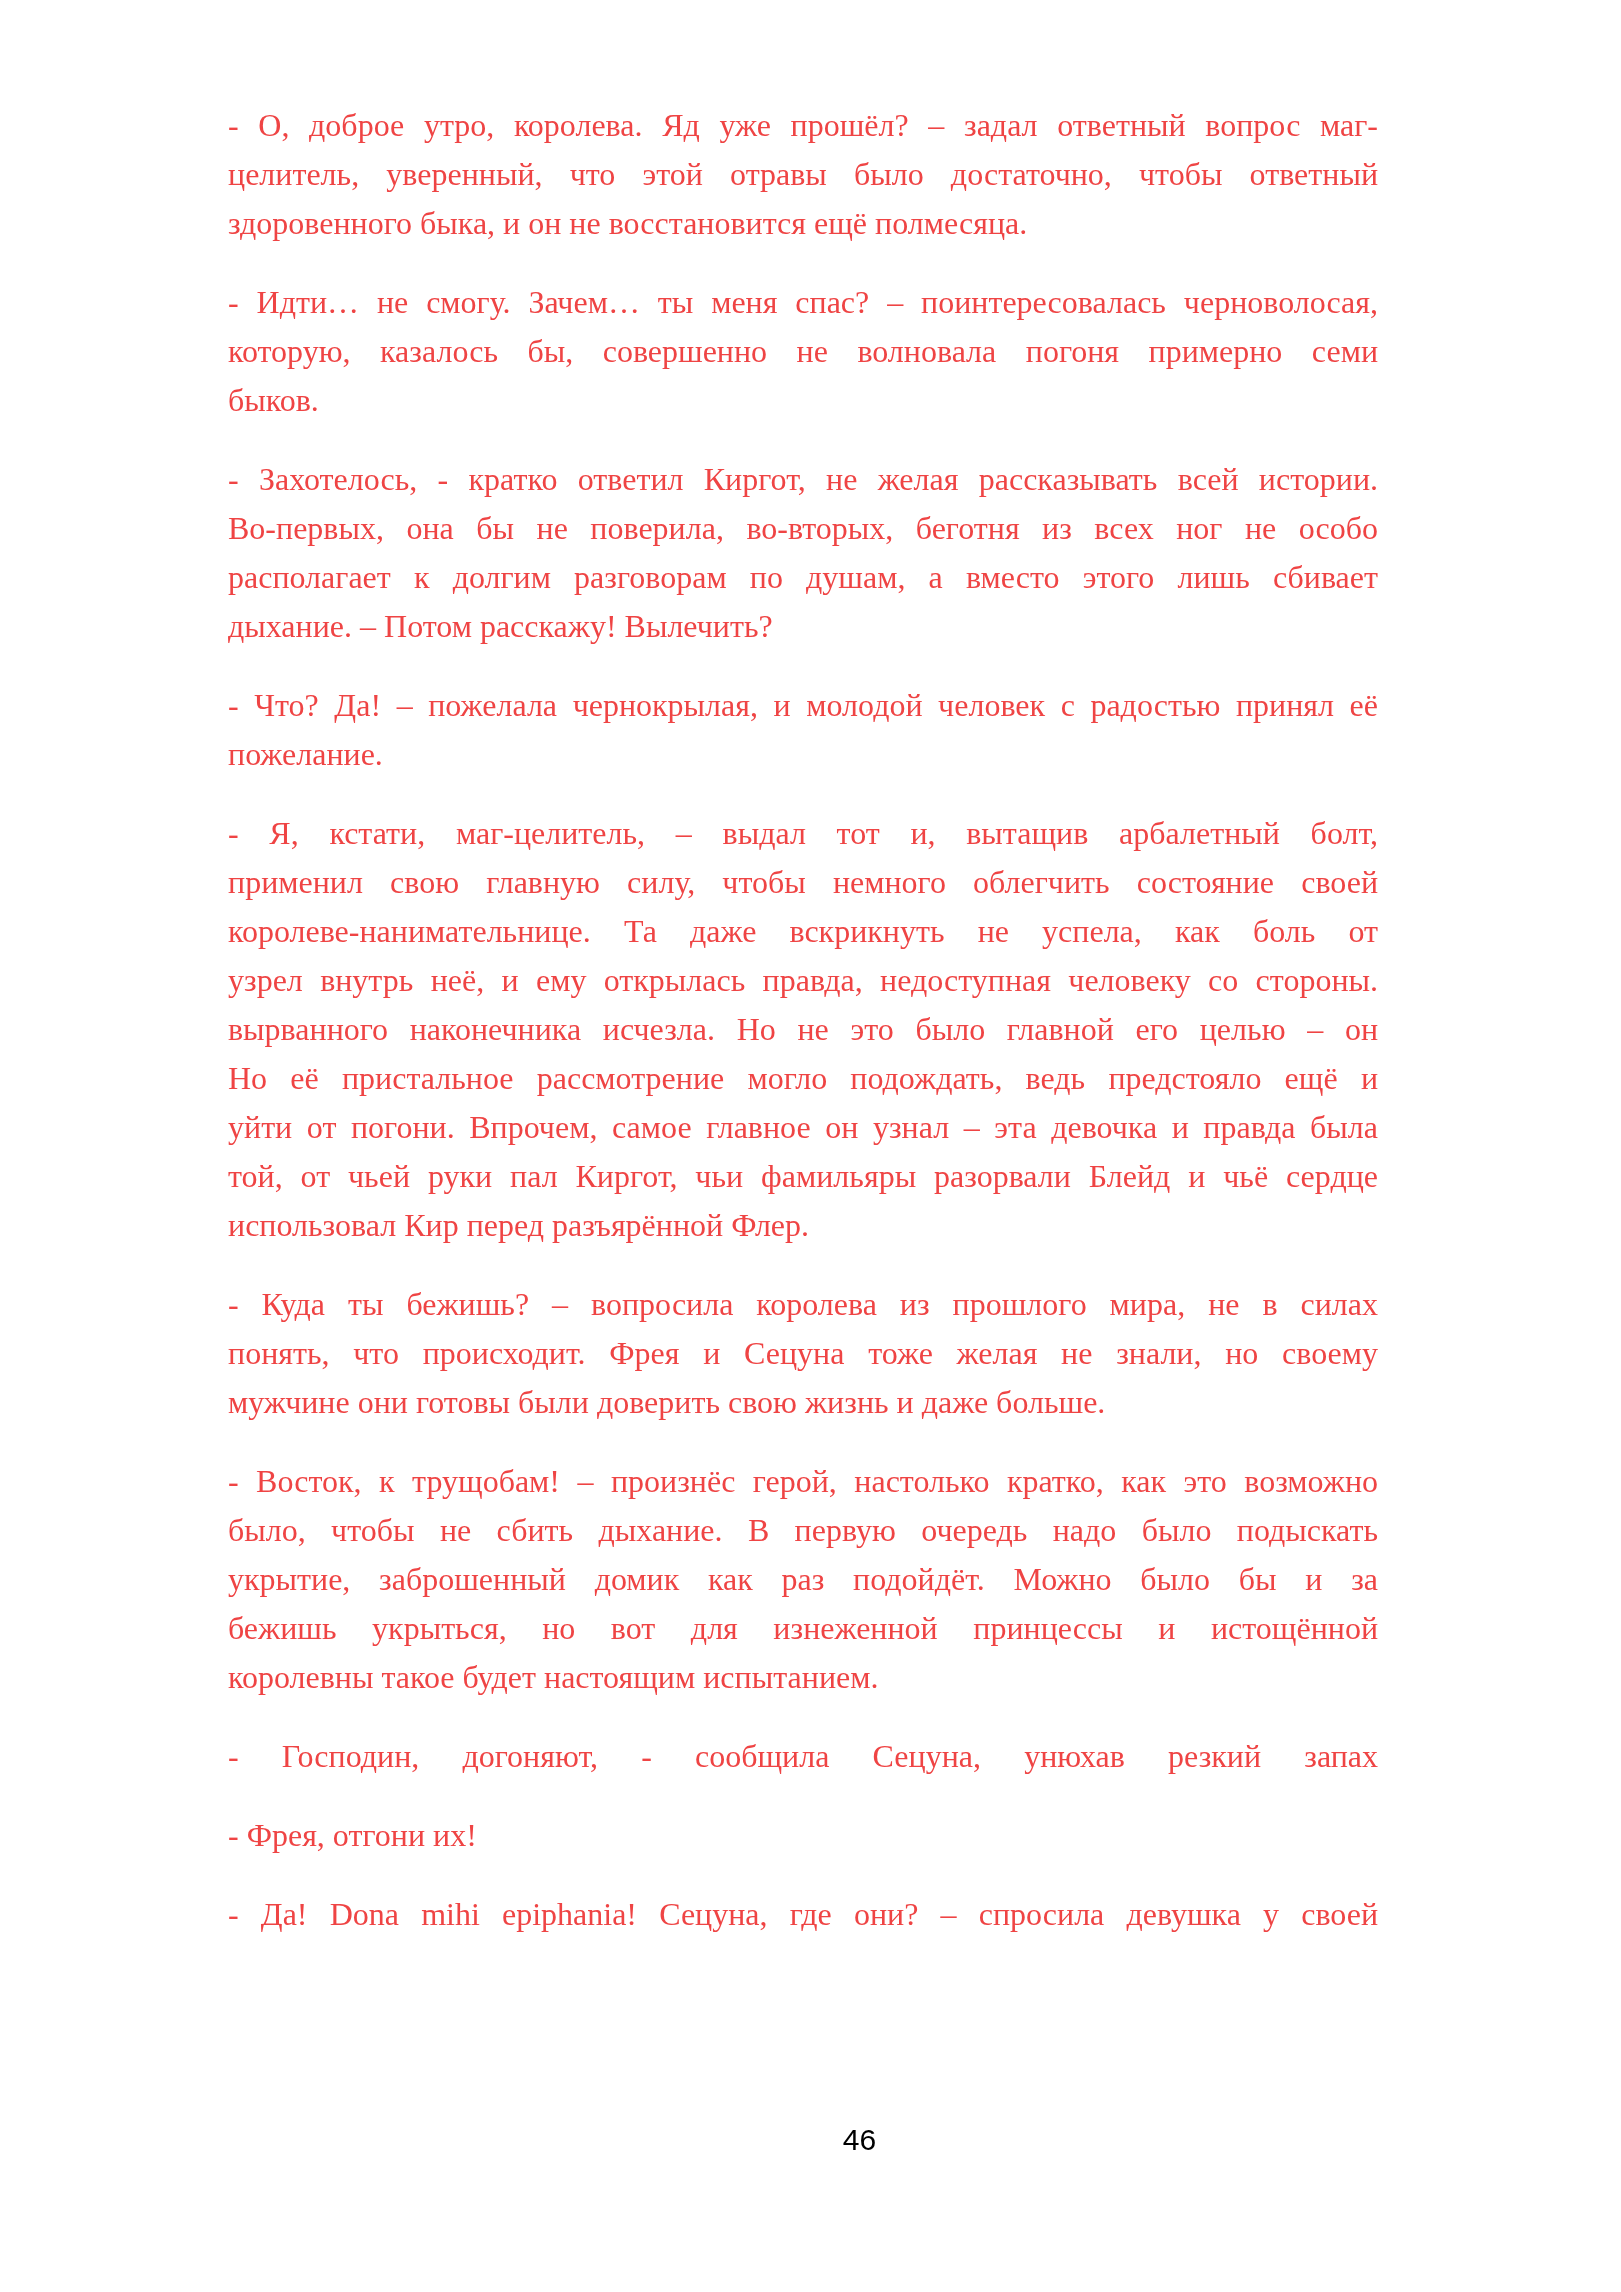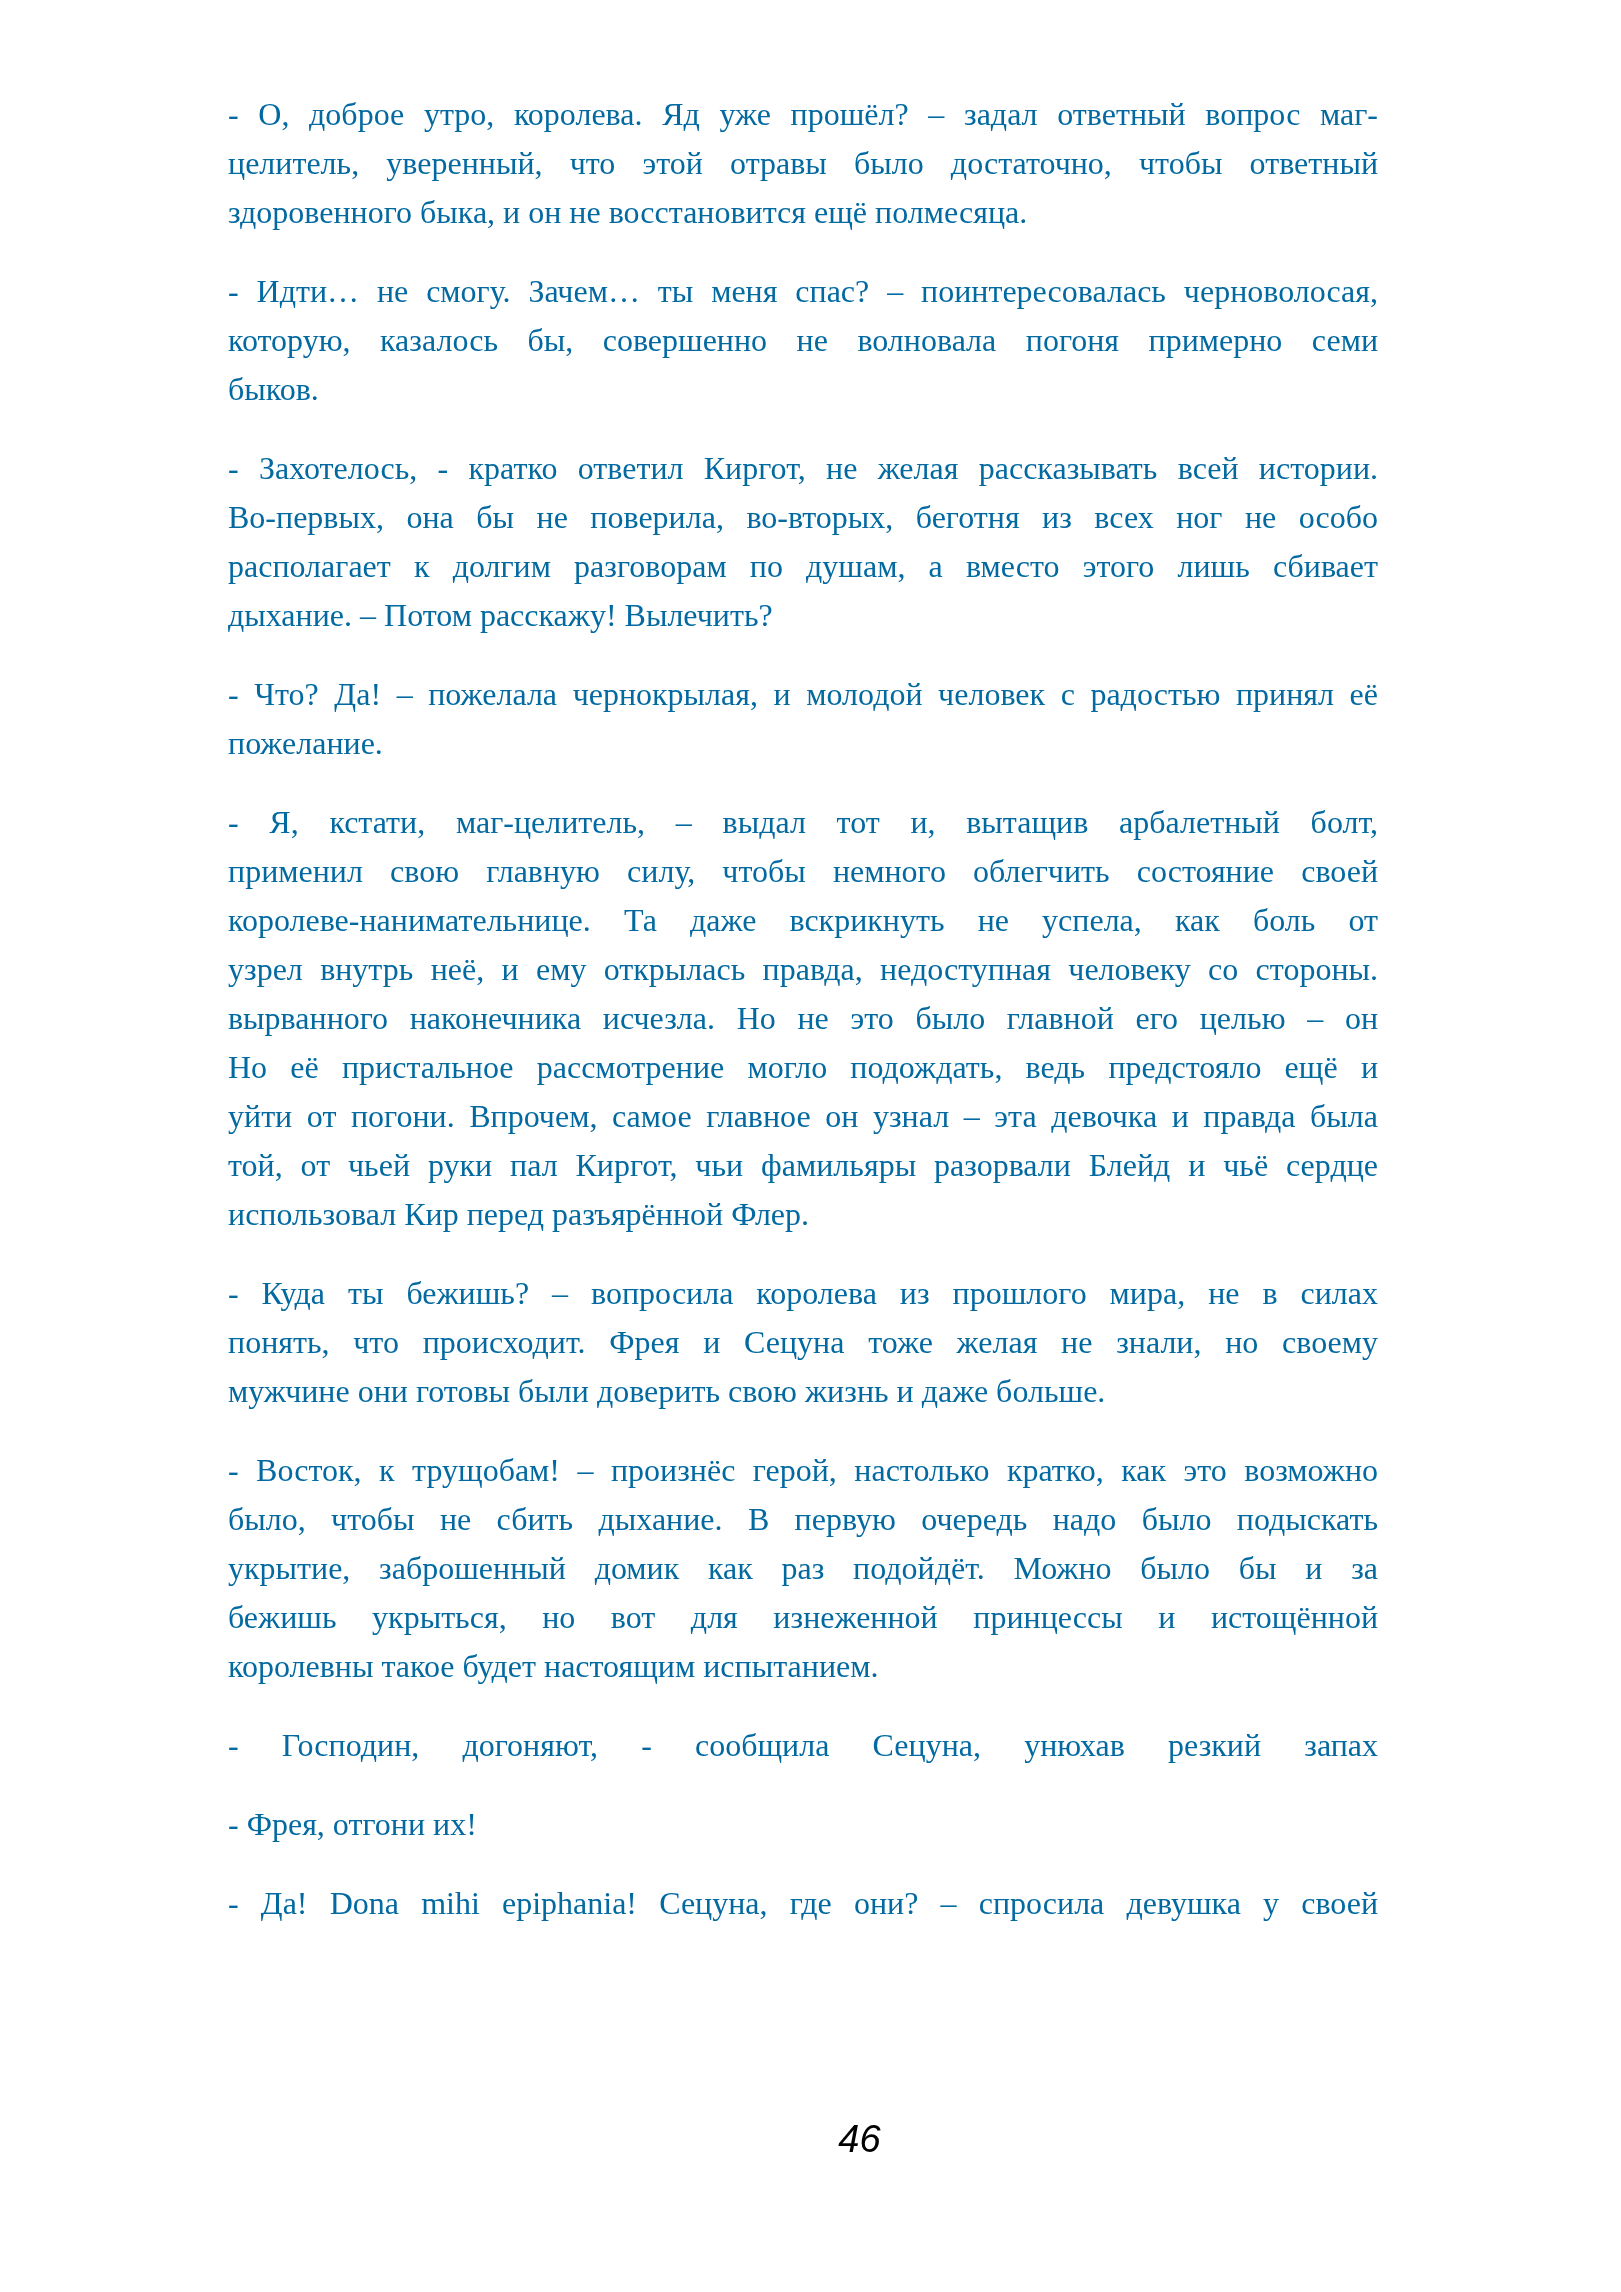--- a/index.html
+++ b/index.html
@@ -7,47 +7,46 @@
     position: relative;
     width: 1621px;
     height: 2293px;
     background: #ffffff;
     color: #000000;
     overflow: hidden;
   }
   .body-text {
     position: absolute;
     left: 228px;
-    top: 90px;
+    top: 101px;
     width: 1150px;
     font-family: "Liberation Serif", serif;
     font-size: 32px;
     line-height: 49px;
-    color: #0369a1;
+    color: #ef4444;
   }
   .para { margin: 0 0 30px 0; }
   .line {
     white-space: nowrap;
     height: 49px;
   }
   .line.j {
     text-align: justify;
     text-align-last: justify;
   }
   .footer {
     position: absolute;
     top: 2120px;
     left: 0;
     width: 100%;
     text-align: center;
     font-family: "Liberation Sans", sans-serif;
-    font-size: 38px;
+    font-size: 30px;
     line-height: 39px;
     color: #000000;
-    font-style: italic;
   }
   .footer span { display: inline-block; transform: translateX(49px); }
 </style>
 </head>
 <body>
 
 <div class="page">
   <div class="body-text" id="body-text">
       <div class="para">
         <div class="line j">- О, доброе утро, королева. Яд уже прошёл? – задал ответный вопрос маг-</div>

